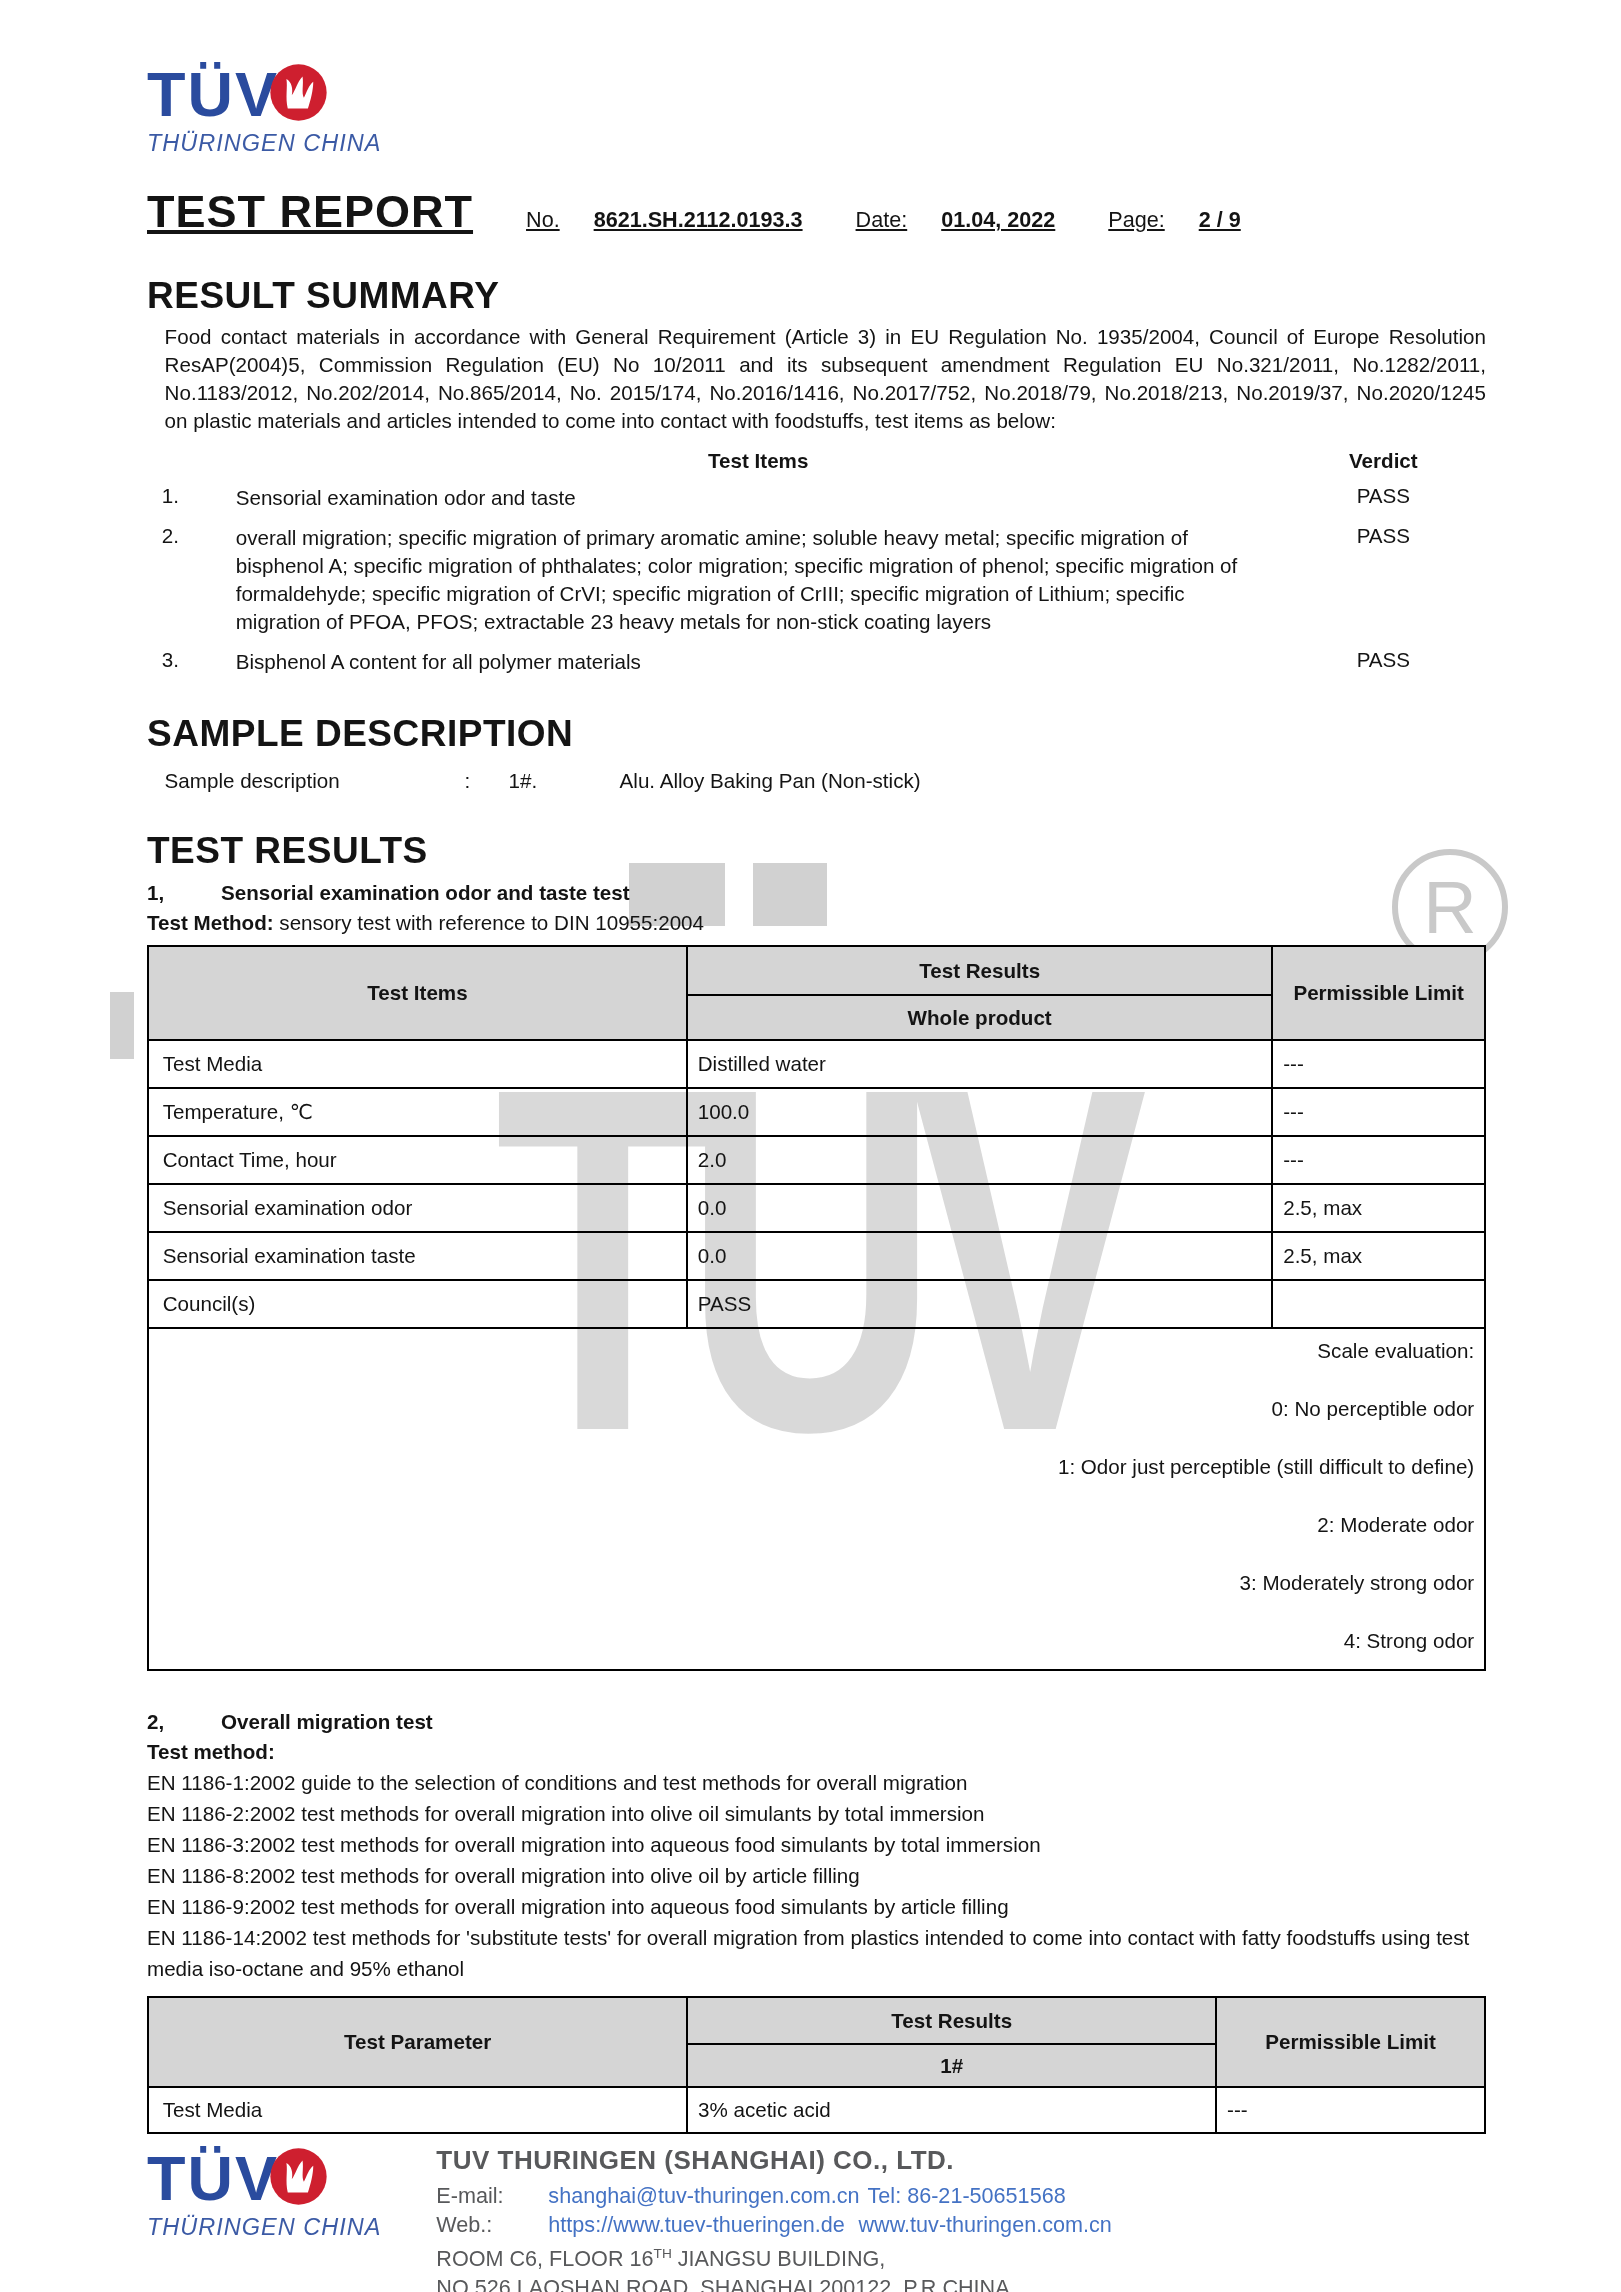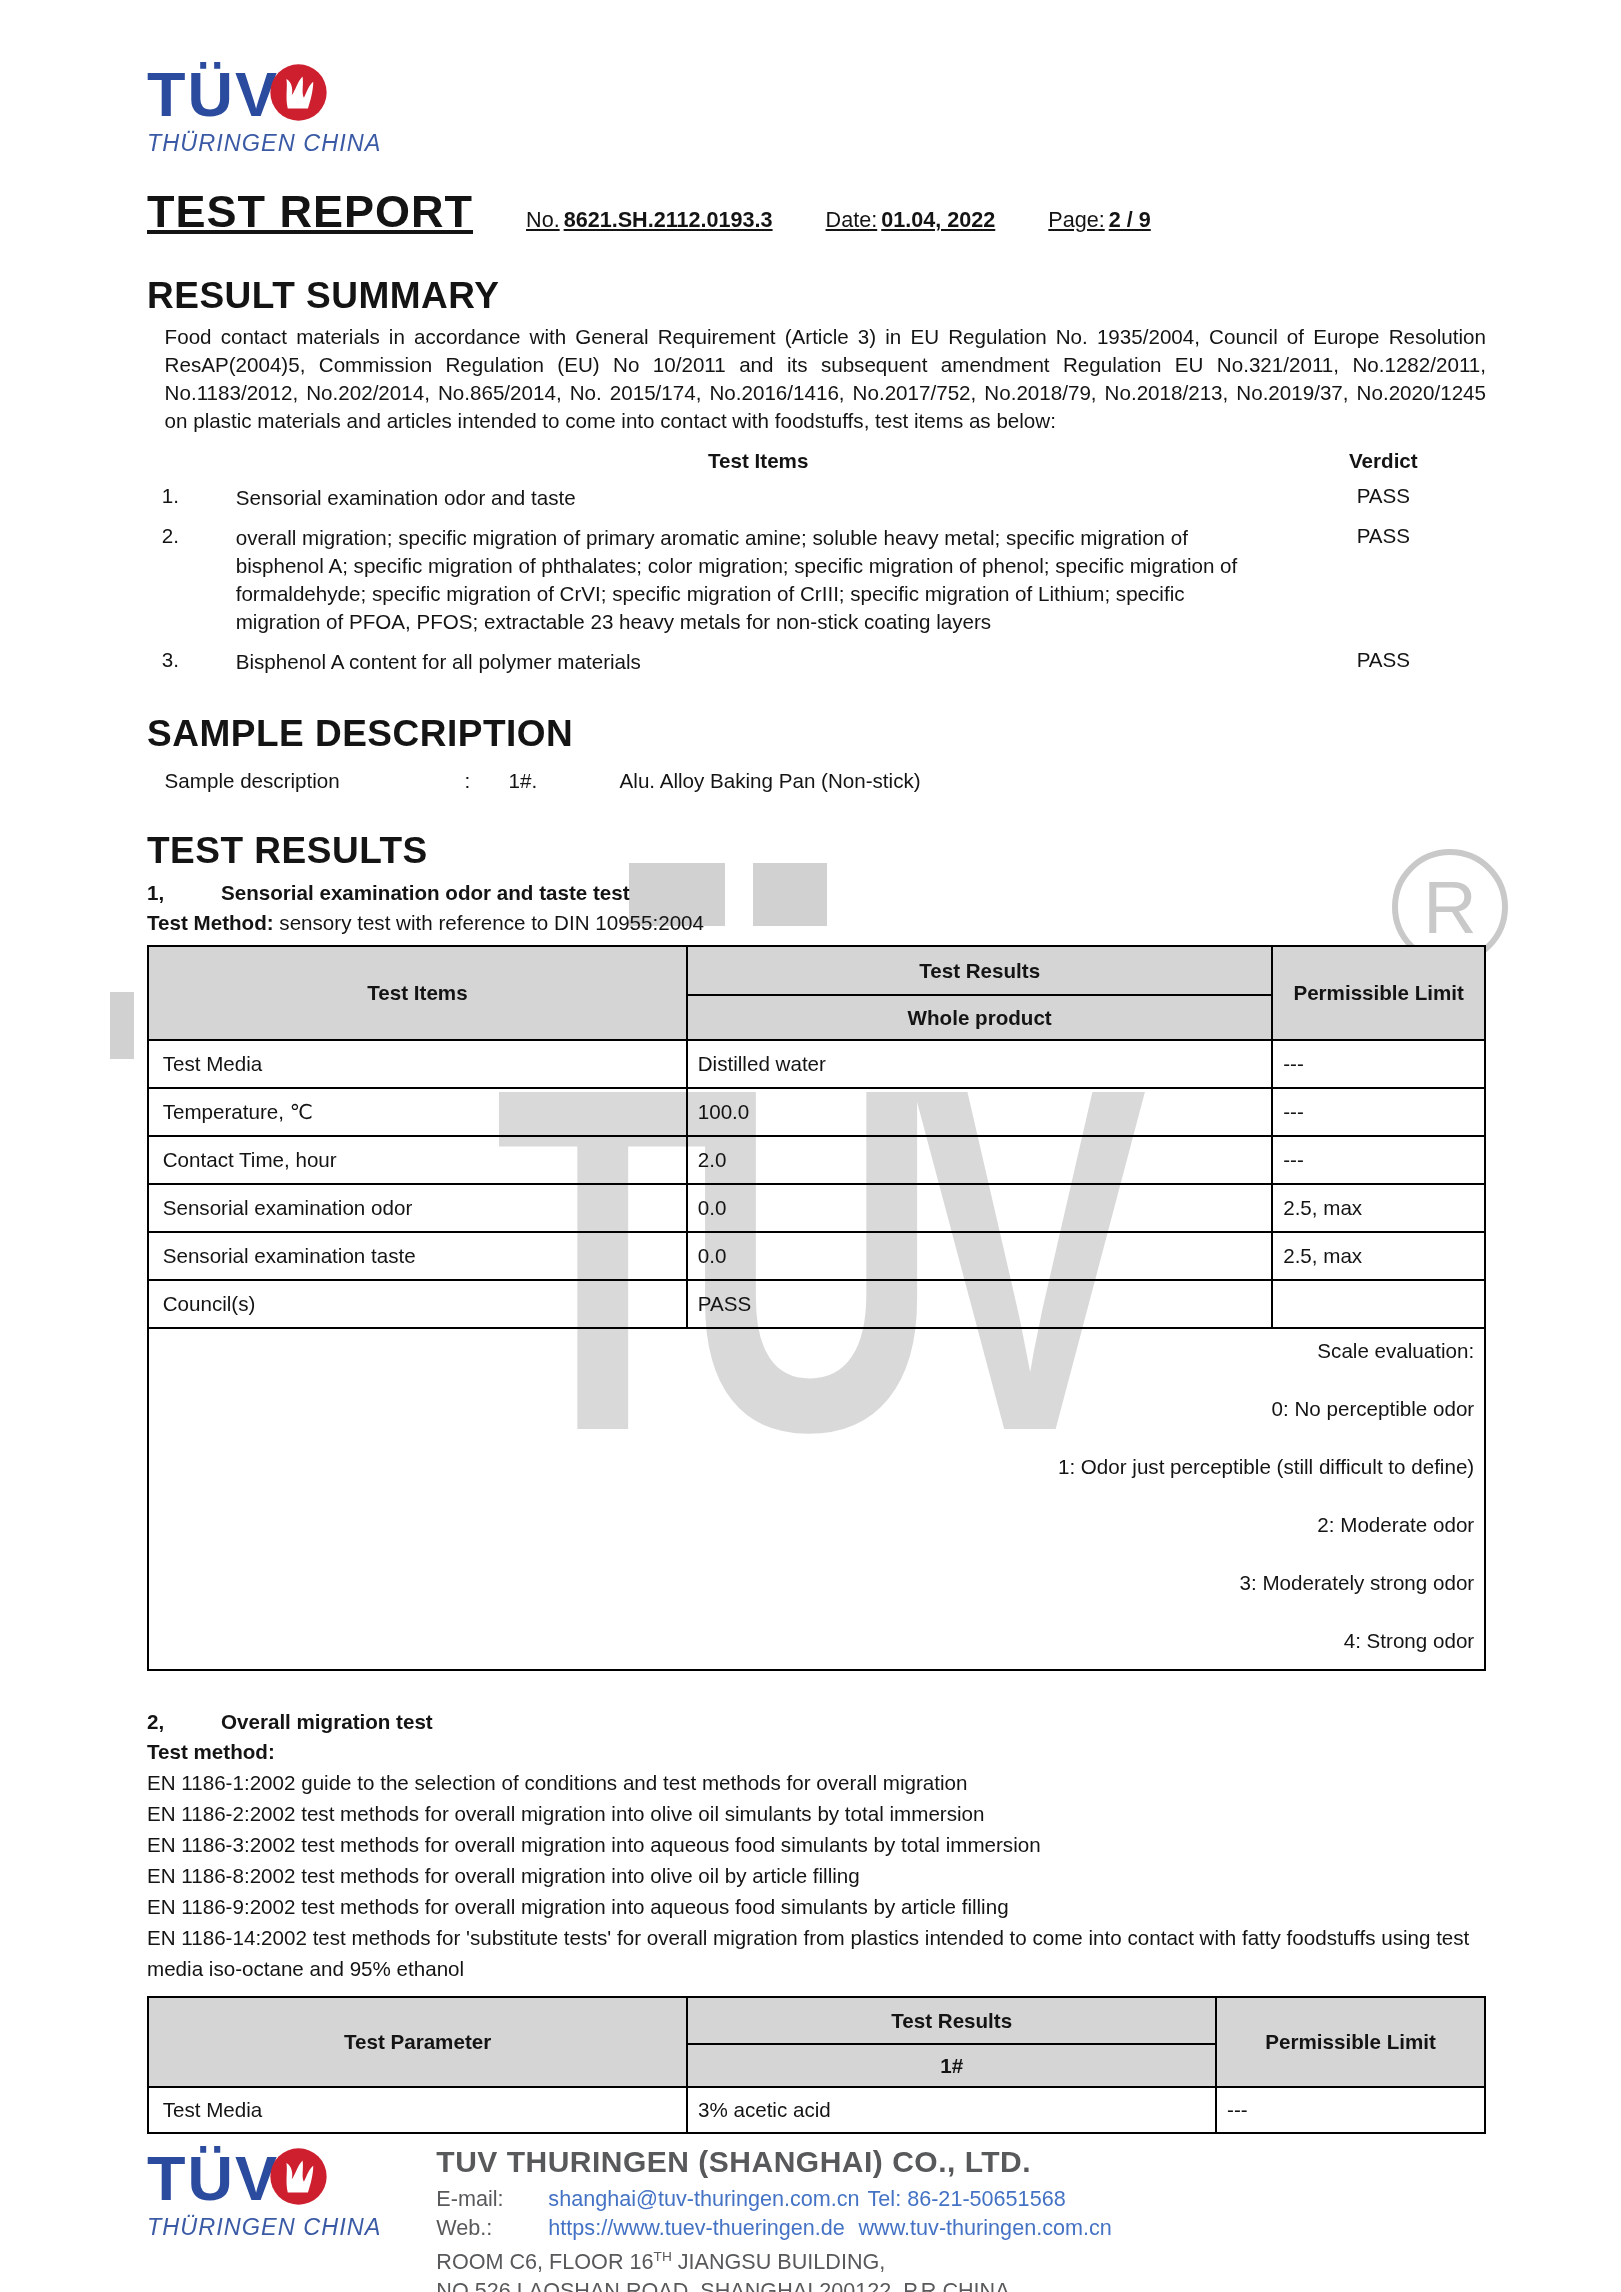--- a/index.html
+++ b/index.html
@@ -35,21 +35,21 @@
   .tuv-logo { display:inline-block; }
   .tuv-row { display:flex; align-items:flex-start; }
   .tuv-letters { font-size:63px; font-weight:bold; color:#2a4b9e; line-height:1.05; letter-spacing:2px; }
   .tuv-emblem { width:59px; height:59px; margin-left:-9.8px; margin-top:2px; }
   .tuv-sub { font-size:23.5px; font-style:italic; color:#3b5aa5; letter-spacing:1px; margin-top:2.9px; }
 
   
   .title-row { display:flex; align-items:baseline; margin-top:29px;text-decoration:underline; }
   .report-title { font-size:45px; font-weight:bold; letter-spacing:1px; }
   .meta-label { margin-left:53px; font-size:21.6px; }
-  .meta-value { margin-left:4px; font-size:21.6px; font-weight:bold; }
+  .meta-value { margin-left:34px; font-size:21.6px; font-weight:bold; }
 
   
   .h1 { font-size:37px; font-weight:bold; margin-top:37px; letter-spacing:0.5px; }
   .intro { margin-top:5.9px; line-height:28px; text-align:justify; padding-left:17.6px; }
 
   
   .items-grid { display:grid; grid-template-columns:74px 1045px 1fr; margin-top:13.7px; row-gap:11.8px; padding-left:14.7px; }
   .items-head-items { text-align:center; font-weight:bold; }
   .items-head-verdict { text-align:center; font-weight:bold; }
   .item-num { }
@@ -86,21 +86,21 @@
   .methods { margin-top:3.9px; line-height:31px; }
   .t2 { margin-top:11.8px; }
   .t2 .col1 { width:540px; } .t2 .col2 { width:530px; } .t2 .col3 { width:269px; }
   .t2 thead tr:first-child th { height:47px; }
   .t2 thead tr:last-child th { height:43px; }
   .t2 tbody td { height:46px; }
 
   
   .footer { position:absolute; left:147px; right:127px; top:2145px; z-index:2; display:flex; align-items:flex-start; }
   .footer-text { margin-left:55px; color:#58595b; }
-  .f-company { font-size:30px; font-weight:bold; letter-spacing:0.5px; margin-bottom:4.9px; color:#58595b; }
+  .f-company { font-size:26px; font-weight:bold; letter-spacing:0.5px; margin-bottom:4.9px; color:#58595b; }
   .f-line { font-size:21.6px; line-height:29px; }
   .f-label { display:inline-block; width:112px; }
   .f-link { color:#4472c4; text-decoration:none; }
   .f-link + .f-link { margin-left:13.7px;text-align:center; }
   .f-tel { color:#4472c4; margin-left:8px; }
   sup { font-size:13.7px; }
 </style>
 </head>
 <body>
 

